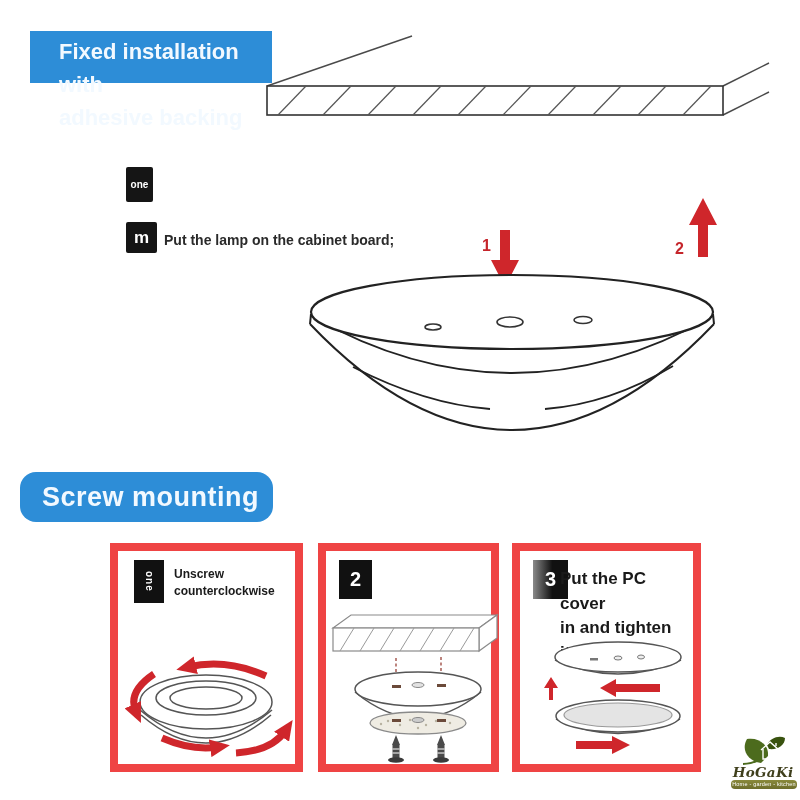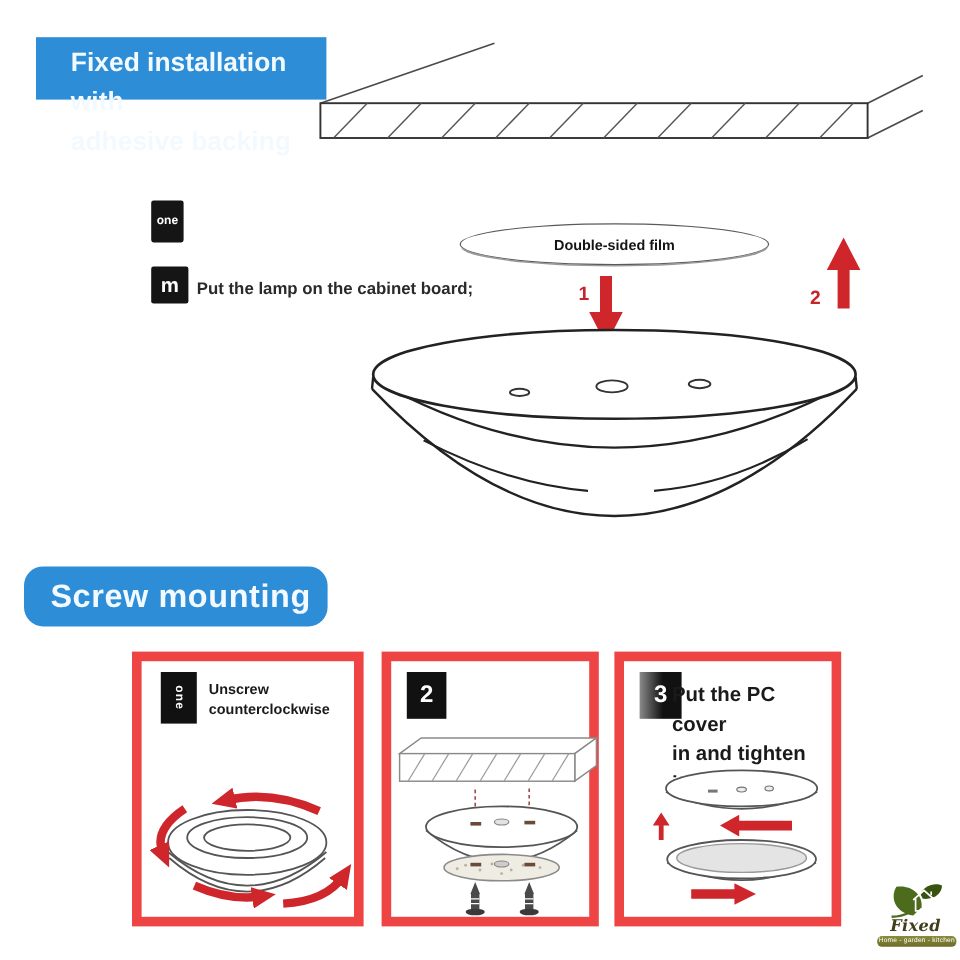--- a/index.html
+++ b/index.html
@@ -61,23 +61,20 @@
       <line x1="378" y1="87" x2="406" y2="58"></line>
         <line x1="423" y1="87" x2="451" y2="58"></line>
     </g>
   </svg>
 
   <div class="abs tag one1">one</div>
 
   <div class="abs tag m2">m</div>
   <div class="abs step2-text">Put the lamp on the cabinet board;</div>
 
-  <div class="abs film">
-    <span>Double-sided film</span>
-  </div>
 
   <div class="abs num-label" style="left:482px;top:237px;">1</div>
   <svg class="abs" style="left:490px;top:230px;" width="30" height="58" viewBox="0 0 30 58">
     <polygon points="10,0 20,0 20,30 29,30 15,57 1,30 10,30" fill="#cf262b"></polygon>
   </svg>
 
   <div class="abs num-label" style="left:675px;top:240px;">2</div>
   <svg class="abs" style="left:688px;top:197px;" width="30" height="61" viewBox="0 0 30 61">
     <polygon points="10,60 20,60 20,28 29,28 15,1 1,28 10,28" fill="#cf262b"></polygon>
   </svg>
@@ -225,17 +222,17 @@
       <path d="M2,28 Q10,28 18,24" fill="none" stroke="#4c6b1d" stroke-width="2"></path>
       <path d="M20,27 C6,25 0,13 6,3 C18,1 28,9 27,20 Z" fill="#4c6b1d"></path>
       <path d="M26,9 C29,2 38,-1 44,2 C44,9 37,14 28,13 Z" fill="#39520f"></path>
       <g stroke="#ffffff" stroke-width="1.4" fill="none">
         <polyline points="20,14 29,6 38,14"></polyline>
         <path d="M22,13 L22,23 L36,23 L36,13"></path>
         <path d="M28,23 L28,18 L31,18 L31,23"></path>
         <line x1="35" y1="7" x2="35" y2="10"></line>
       </g>
     </svg>
-    <div class="logo-brand" style="position:absolute;left:0;top:28px;width:74px;">Fixed</div>
+    <div class="logo-brand" style="position:absolute;left:0;top:28px;width:74px;">HoGaKi</div>
     <div class="logo-tag" style="position:absolute;left:5px;top:44px;width:66px;height:9px;">Home - garden - kitchen</div>
   </div>
 
 </div>
 
 </body></html>

